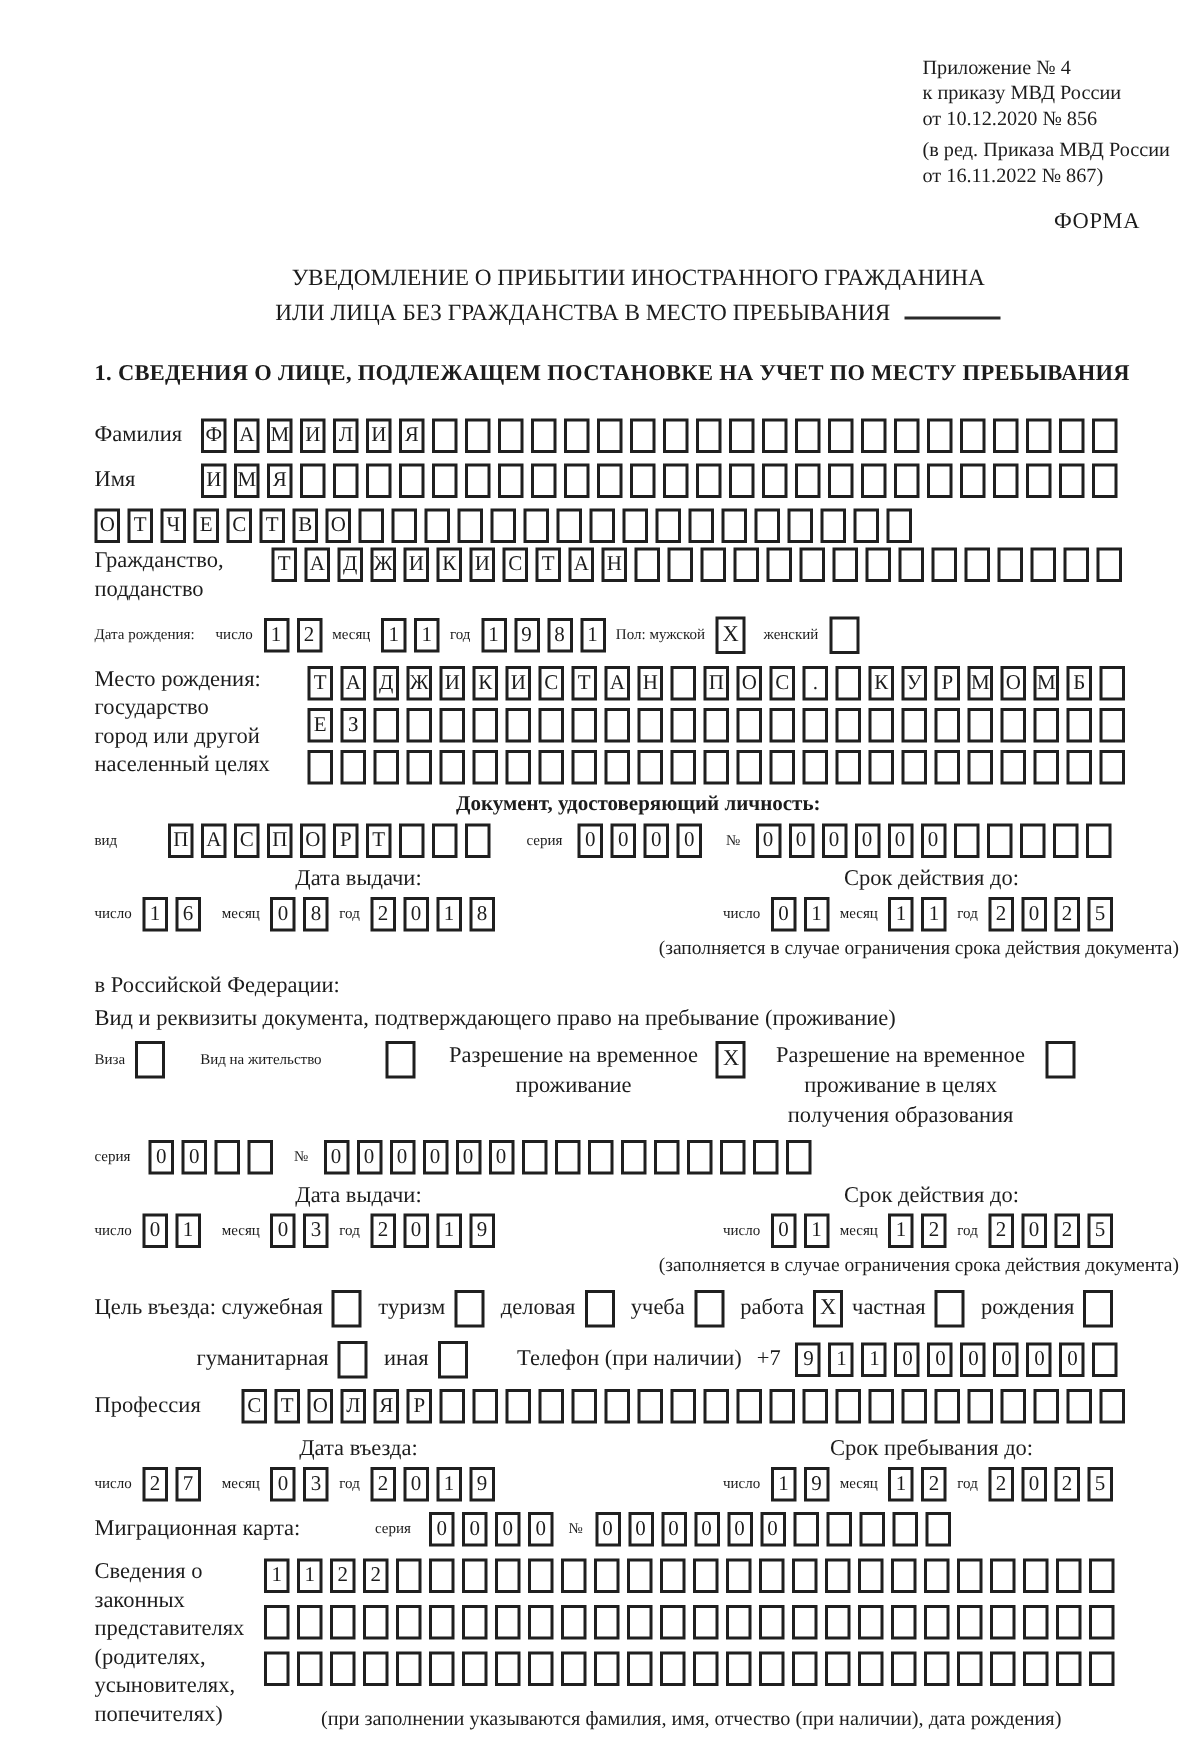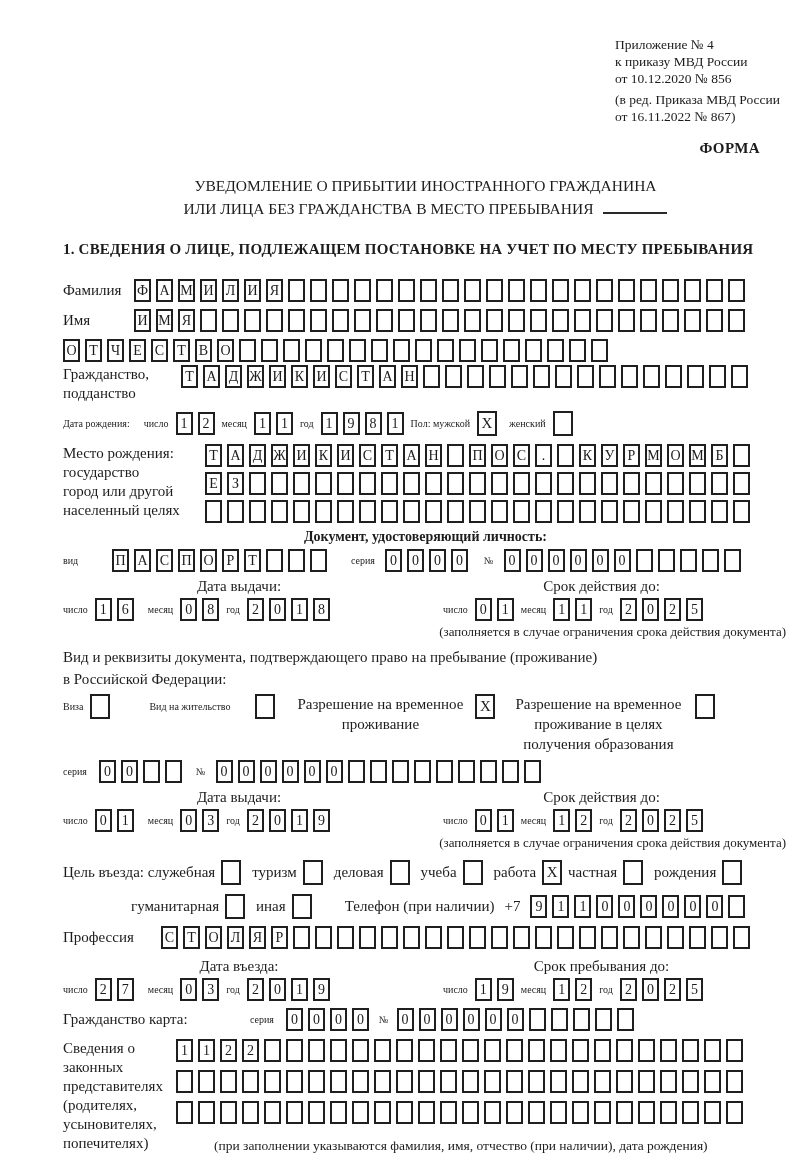--- a/index.html
+++ b/index.html
@@ -8,21 +8,21 @@
     width:800px; height:1163px; overflow:hidden;
     font-family:"Liberation Serif", serif;
     color:#1c1c1c; position:relative;
   }
   .page { padding:36px 12px 0 63px; }
 
   
   .refblock { margin-left:552px; font-size:13.5px; line-height:17px; }
   .refblock .amend { margin-top:4px; }
   .forma { text-align:right; padding-right:28px; margin-top:15px;
-           font-weight:bold; font-size:15px; letter-spacing:.4px; }
+           font-weight:normal; font-size:15px; letter-spacing:.4px; }
 
   
   .title { text-align:center; font-weight:normal; font-size:15.5px;
            line-height:23px; margin-top:17px; }
   .blankline { display:inline-block; width:64px; height:13px;
                border-bottom:2px solid #2a2a2a; margin-left:10px; }
 
   .sec-heading { margin-top:21px; font-weight:bold; font-size:15px; letter-spacing:.2px; }
 
   
@@ -40,21 +40,21 @@
   .w-surname { width:71px; }
   .w-patr   { width:142px; }
   .w-citiz  { width:118px; }
   .w-birthpl{ width:142px; }
 
   .inline-lbl { font-size:10px; margin:0 7px; line-height:23px; }
   .inline-lbl.first { margin-left:0; }
 
   .center-bold { text-align:center; font-weight:bold; font-size:14px; margin-top:6px; }
 
-  .dates { display:flex; margin-top:6px; }
+  .dates { display:flex; margin-top:6px;gap:39px; }
   .dcol-l { width:352px; }
   .dcol-r { flex:1; }
   .dhead { text-align:center; font-size:15px; margin-bottom:3px; }
   .drow  { display:flex; align-items:center; }
   .note-right { text-align:right; font-size:13px; margin-top:3px; padding-right:2px; }
 
   .para { font-size:15px; line-height:22px; margin-top:6px; }
 
   .visa-row { display:flex; align-items:flex-start; margin-top:4px; }
   .visa-row .grp { display:flex; align-items:flex-start; }
@@ -419,30 +419,30 @@
             <span class="cell">0</span>
             <span class="cell">2</span>
             <span class="cell">5</span>
           </span>
       </div>
     </div>
   </div>
   <div class="note-right">(заполняется в случае ограничения срока действия документа)</div>
 
   <div class="para">
+    <div>в Российской Федерации:</div>
     <div>Вид и реквизиты документа, подтверждающего право на пребывание (проживание)</div>
-    <div>в Российской Федерации:</div>
   </div>
 
   <div class="visa-row">
     <span class="grp">
       <span class="inline-lbl first" style="line-height:25px;">Виза</span>
       <span class="cb"></span>
     </span>
-    <span class="grp" style="margin-left:32px;">
+    <span class="grp" style="margin-left:16px;gap:18px;">
       <span class="inline-lbl" style="line-height:25px;">Вид на жительство</span>
       <span class="cb" style="margin-left:18px;"></span>
     </span>
     <span class="grp" style="margin-left:22px;">
       <span class="multiline">
         <span>Разрешение на временное</span><br>
         <span>проживание</span>
       </span>
       <span class="cb" style="margin-left:12px;">X</span>
     </span>
@@ -644,21 +644,21 @@
             <span class="cell">2</span>
             <span class="cell">0</span>
             <span class="cell">2</span>
             <span class="cell">5</span>
           </span>
       </div>
     </div>
   </div>
 
   <div class="frow" style="align-items:center; margin-top:7px;">
-    <span class="lbl" style="width:180px;">Гражданство карта:</span>
+    <span class="lbl" style="width:180px;">Миграционная карта:</span>
     <span class="inline-lbl" style="margin-right:12px;">серия</span>
     <span class="cells">
         <span class="cell">0</span>
         <span class="cell">0</span>
         <span class="cell">0</span>
         <span class="cell">0</span>
       </span>
     <span class="inline-lbl" style="margin-left:10px; margin-right:8px;">№</span>
     <span class="cells">
         <span class="cell">0</span>

